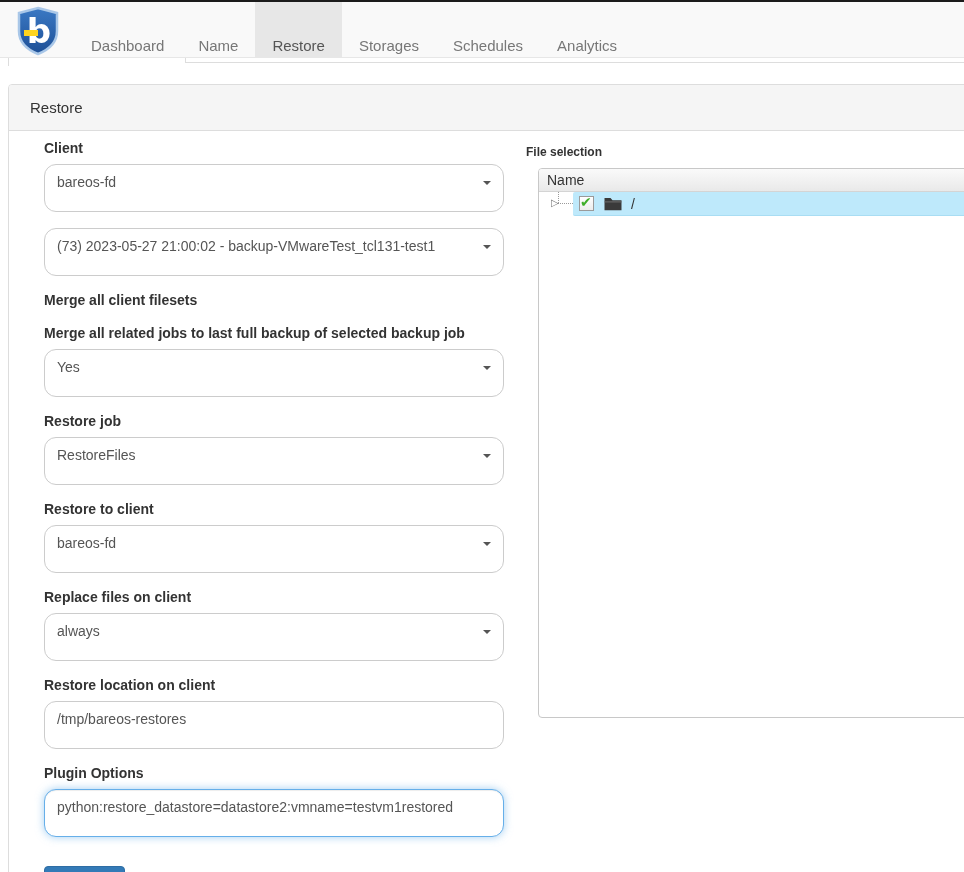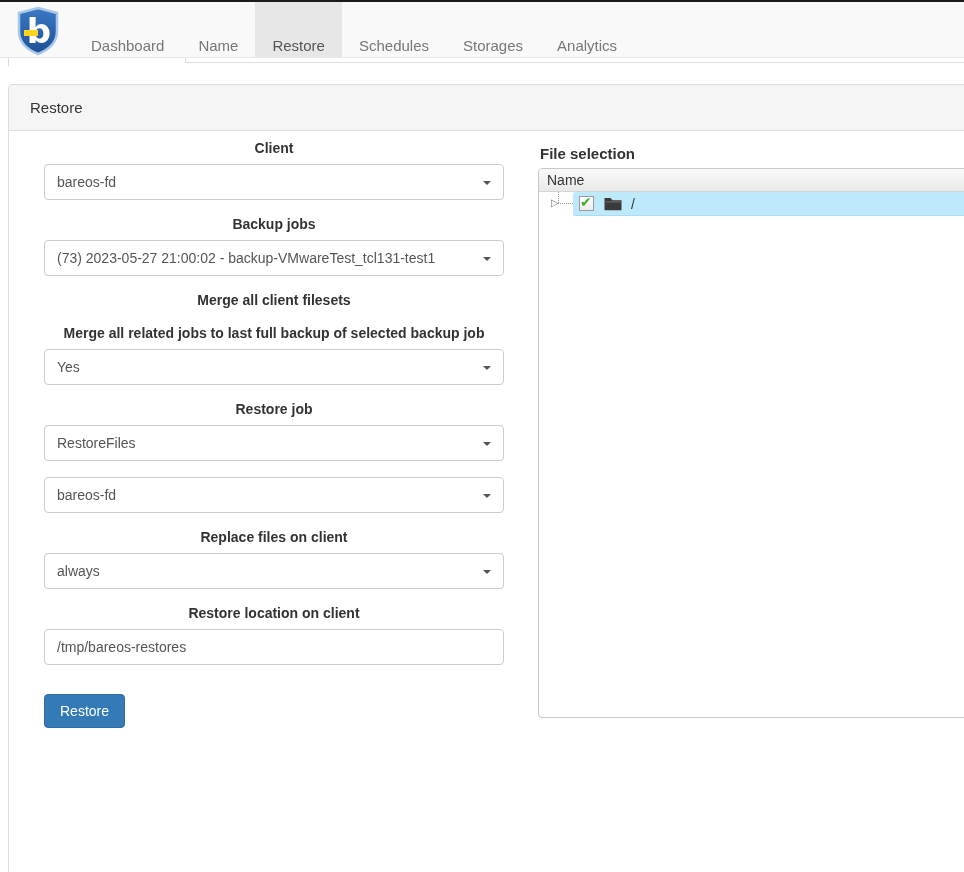--- a/index.html
+++ b/index.html
@@ -26,42 +26,42 @@
     position:absolute;left:8px;top:84px;width:968px;height:800px;
     background:#fff;border:1px solid #ddd;border-radius:4px;box-sizing:border-box;
   }
   .panel-heading{
     height:46px;box-sizing:border-box;background:#f5f5f5;border-bottom:1px solid #ddd;
     border-radius:3px 3px 0 0;padding:14px 21px;font-size:15px;color:#333;
   }
   
   .form-col{position:absolute;left:44px;top:140px;width:460px;}
   .form-group{margin-bottom:16px;}
-  .form-label{display:block;font-size:14px;font-weight:bold;color:#333;margin-bottom:7px;line-height:17px;text-align:center;}
+  .form-label{display:block;font-size:14px;font-weight:bold;color:#333;margin-bottom:7px;line-height:17px;}
   .control{
-    position:relative;height:36px;box-sizing:border-box;border:1px solid #ccc;border-radius:4px;
+    position:relative;height:48px;box-sizing:border-box;border:1px solid #ccc;border-radius:12px;
     background:#fff;font-size:14px;color:#555;line-height:34px;padding:0 26px 0 12px;
     white-space:nowrap;overflow:hidden;cursor:pointer;
   }
   .control.text{padding-right:20px;cursor:text;}
   .control.focused{
     border-color:var(--focus-border,#66afe9);
     box-shadow:inset 0 1px 1px rgba(0,0,0,.075),0 0 8px rgba(102,175,233,.6);
   }
   .caret{
     position:absolute;right:12px;top:16px;width:0;height:0;
     border-left:4px solid transparent;border-right:4px solid transparent;border-top:4px solid #555;
   }
   .btn-primary{
     display:inline-block;margin-top:13px;height:34px;box-sizing:border-box;padding:7px 15px;
     background:var(--accent,#337ab7);border:1px solid #2e6da4;border-radius:4px;
     color:#fff;font-size:14px;font-family:inherit;cursor:pointer;
   }
   
-  .fs-title{position:absolute;left:540px;top:145px;font-size:15px;font-weight:bold;color:#333;}
+  .fs-title{position:absolute;left:526px;top:145px;font-size:12px;font-weight:bold;color:#333;}
   .fs-box{
     position:absolute;left:538px;top:168px;width:436px;height:550px;box-sizing:border-box;
     background:#fff;border:1px solid #c8c8c8;border-radius:4px;overflow:hidden;
   }
   .fs-header{
     height:22px;line-height:22px;padding-left:8px;font-size:14px;color:#333;
     background:linear-gradient(#fafafa,#e9e9e9);border-bottom:1px solid #d4d4d4;
   }
   .fs-tree{position:relative;height:40px;}
   .tree-vline{position:absolute;left:19px;top:0;height:11px;width:0;border-left:1px dotted #9a9a9a;}
@@ -102,22 +102,22 @@
       </defs>
       <path d="M22 2 L41 7 V25 C41 37 32 44 22 48 C12 44 3 37 3 25 V7 Z" fill="url(#shg)" stroke="#a9c7e8" stroke-width="2.5"></path>
       <text x="23" y="37" font-size="34" font-weight="bold" text-anchor="middle" font-family="DejaVu Sans, sans-serif" fill="#ffffff">b</text>
       <rect x="8" y="24" width="14" height="6" fill="#ffd41f"></rect>
     </svg>
   </div>
   <div class="nav-items">
     <div class="nav-item">Dashboard</div>
     <div class="nav-item">Name</div>
     <div class="nav-item active">Restore</div>
+    <div class="nav-item">Storages</div>
     <div class="nav-item">Schedules</div>
-    <div class="nav-item">Storages</div>
     <div class="nav-item">Analytics</div>
   </div>
 </div>
 
 <div class="tab-line-v1"></div>
 <div class="tab-line-v2"></div>
 <div class="tab-line-h"></div>
 
 <div class="panel">
   <div class="panel-heading">Restore</div>
@@ -127,21 +127,20 @@
 
   <div class="form-group">
     <label class="form-label">Client</label>
     <div class="control">
       <span>bareos-fd</span>
       <span class="caret"></span>
     </div>
   </div>
 
   <div class="form-group">
-    <label class="form-label">Backup jobs</label>
     <div class="control">
       <span>(73) 2023-05-27 21:00:02 - backup-VMwareTest_tcl131-test1</span>
       <span class="caret"></span>
     </div>
   </div>
 
   <div class="form-group">
     <label class="form-label">Merge all client filesets</label>
   </div>
 
@@ -155,20 +154,21 @@
 
   <div class="form-group">
     <label class="form-label">Restore job</label>
     <div class="control">
       <span>RestoreFiles</span>
       <span class="caret"></span>
     </div>
   </div>
 
   <div class="form-group">
+    <label class="form-label">Restore to client</label>
     <div class="control">
       <span>bareos-fd</span>
       <span class="caret"></span>
     </div>
   </div>
 
   <div class="form-group">
     <label class="form-label">Replace files on client</label>
     <div class="control">
       <span>always</span>
@@ -176,20 +176,26 @@
     </div>
   </div>
 
   <div class="form-group">
     <label class="form-label">Restore location on client</label>
     <div class="control text">
       <span>/tmp/bareos-restores</span>
     </div>
   </div>
 
+  <div class="form-group">
+    <label class="form-label">Plugin Options</label>
+    <div class="control text focused">
+      <span>python:restore_datastore=datastore2:vmname=testvm1restored</span>
+    </div>
+  </div>
 
   <button class="btn-primary">Restore</button>
 </div>
 
 <div class="fs-title">File selection</div>
 
 <div class="fs-box">
   <div class="fs-header">Name</div>
   <div class="fs-tree">
     <div class="tree-vline"></div>

